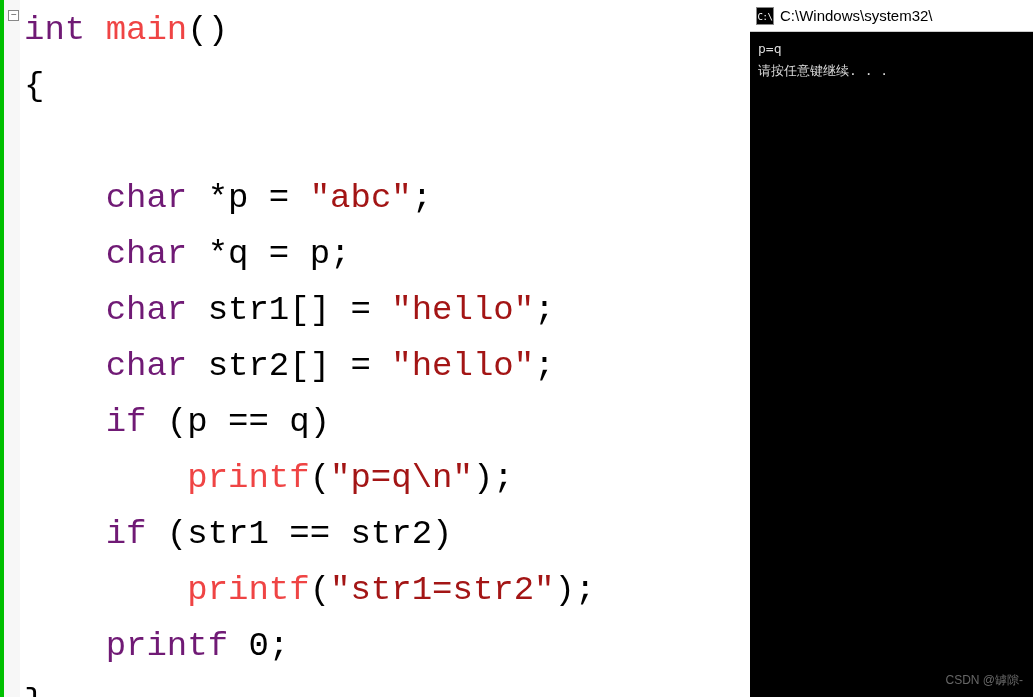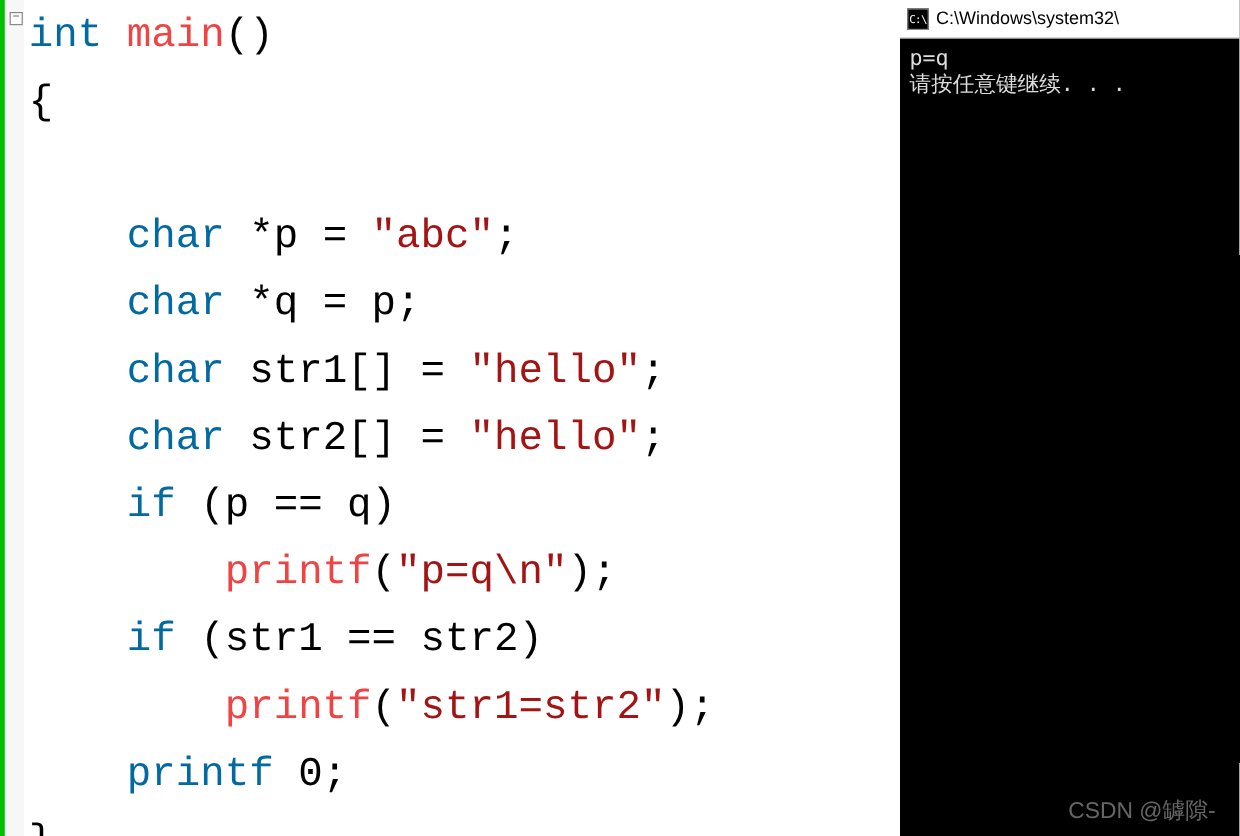--- a/index.html
+++ b/index.html
@@ -41,21 +41,21 @@
   }
   .code-area {
     flex: 1;
     padding: 2px 0 0 4px;
     font-size: 34px;
     line-height: 56px;
     white-space: pre;
     font-family: "Consolas", "Courier New", monospace;
     color: #000000;
   }
-  .kw { color: #0369a1; }
+  .kw { color: #701a75; }
   .fn { color: #ef4444; }
   .str { color: #a31515; }
   .op { color: #000000; }
   .id { color: #000000; }
   .console-pane {
     flex: 1;
     height: 697px;
     background: #000000;
     display: flex;
     flex-direction: column;
@@ -83,32 +83,32 @@
     text-align: center;
     border: 1px solid #888;
     font-family: monospace;
     letter-spacing: -0.5px;
   }
   .console-body {
     flex: 1;
     padding: 6px 8px;
     color: #dcdcdc;
     font-family: "NSimSun", "SimSun", "Consolas", monospace;
-    font-size: 18px;
+    font-size: 13px;
     line-height: 22px;
     white-space: pre;
   }
   .watermark {
     position: absolute;
-    right: 20px;
+    right: 10px;
     bottom: 8px;
     color: #aaaaaa;
     opacity: 0.6;
     font-family: "Microsoft YaHei", sans-serif;
-    font-size: 19px;
+    font-size: 12px;
   }
 </style>
 </head>
 <body>
 
 <div class="editor-pane">
   <div class="gutter">
     <div class="fold-marker">−</div>
   </div>
   <div class="code-area"><span class="kw">int</span> <span class="fn">main</span><span class="op">()</span>

